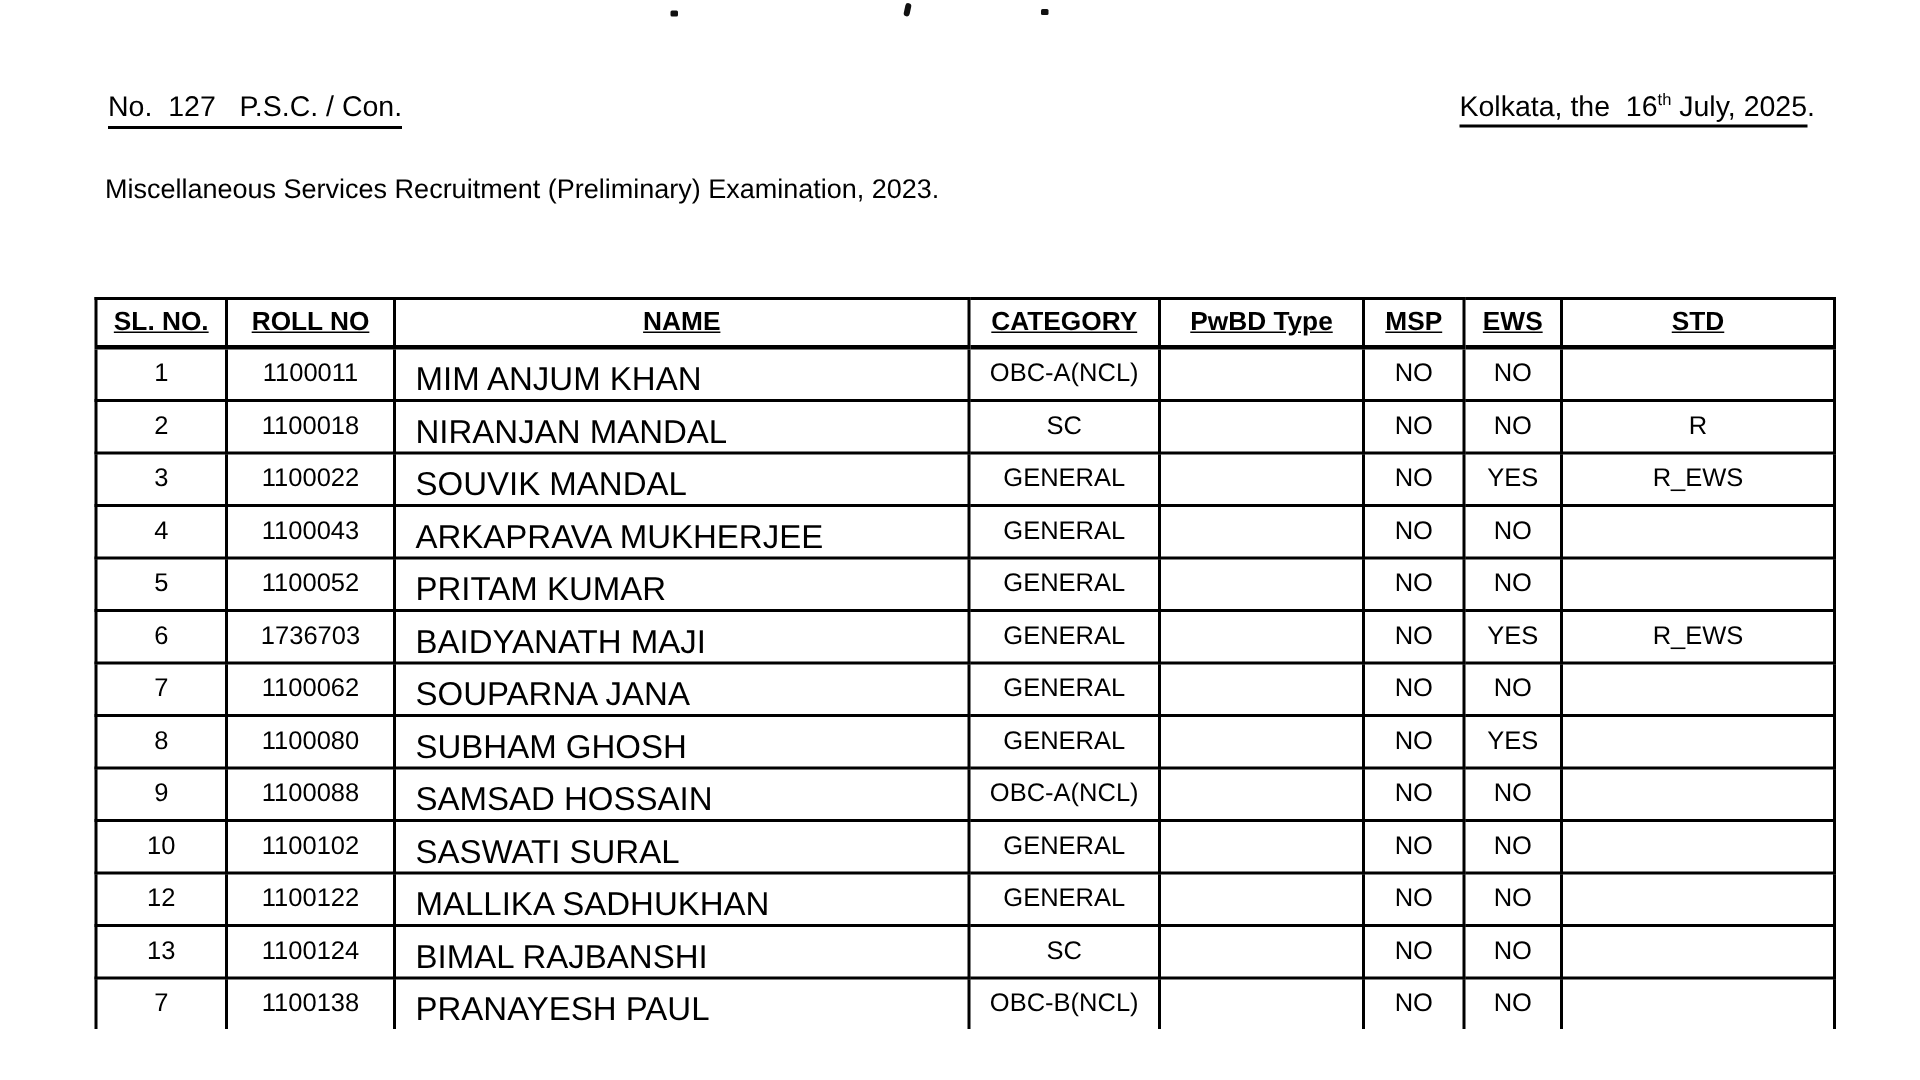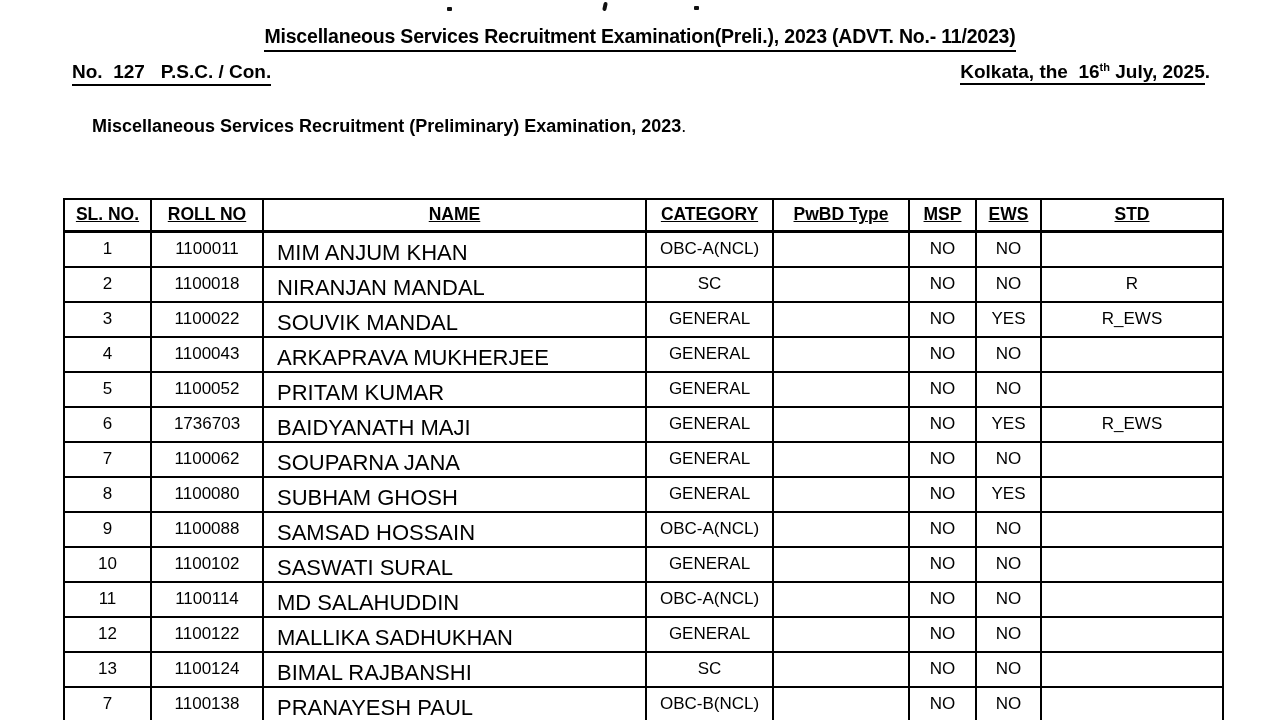--- a/index.html
+++ b/index.html
@@ -14,27 +14,27 @@
   .mark-comma{width:4px;height:9px;border-radius:2px;transform:rotate(12deg);}
   
   .title-wrap{position:absolute;top:25px;left:0;width:100%;text-align:center;}
   .title{
     display:inline-block;font-weight:700;font-size:19.5px;letter-spacing:-0.2px;
     border-bottom:2.5px solid #000;padding-bottom:2px;white-space:pre;
   }
   .subhead{
     position:absolute;top:61px;left:72px;right:70px;
     display:flex;justify-content:space-between;align-items:flex-start;
-    font-weight:700;font-size:19px;gap:24px;
+    font-weight:400;font-size:19px;gap:24px;
   }
   .underl{border-bottom:2.5px solid #000;padding-bottom:1px;white-space:pre;}
   .subhead sup{font-size:11px;vertical-align:7px;letter-spacing:0;}
   
   .intro{position:absolute;left:70px;top:110px;width:1140px;font-size:18px;line-height:33px;}
-  .intro .bold{font-weight:700;margin-left:22px;}
+  .intro .bold{font-weight:400;}
   
   .tablewrap{position:absolute;left:63px;top:198px;}
   table.results{border-collapse:collapse;table-layout:fixed;width:1159px;}
   .results th,.results td{
     border:2px solid #000;box-sizing:border-box;overflow:hidden;
     text-align:center;vertical-align:middle;padding:0;
     font-size:17px;white-space:nowrap;
   }
   .results th{height:32px;font-weight:700;font-size:17.5px;border-bottom:3px solid #000;text-decoration:underline;}
   .results td{height:34px;}
@@ -45,23 +45,20 @@
 <body>
 
 <div class="page">
 
   <div class="frag-layer">
       <span class="mark mark-dot" style="left: 447px; top: 7px;"></span>
       <span class="mark mark-comma" style="left: 603px; top: 2px;"></span>
       <span class="mark mark-dot" style="left: 694px; top: 6px;"></span>
     </div>
 
-  <div class="title-wrap">
-    <span class="title">Miscellaneous Services Recruitment Examination(Preli.), 2023 (ADVT. No.- 11/2023)</span>
-  </div>
 
   <div class="subhead">
     <span class="underl">No.  127   P.S.C. / Con.</span>
     <span><span class="underl"><span>Kolkata, the  16</span><sup>th</sup><span> July, 2025</span></span><span>.</span></span>
   </div>
 
   <div class="intro">
     <div><span class="bold">Miscellaneous Services Recruitment (Preliminary) Examination, 2023</span><span>.</span></div>
   </div>
 
@@ -184,30 +181,20 @@
             <td>10</td>
             <td>1100102</td>
             <td class="name">SASWATI SURAL</td>
             <td>GENERAL</td>
             <td></td>
             <td>NO</td>
             <td>NO</td>
             <td></td>
           </tr>
           <tr>
-            <td>11</td>
-            <td>1100114</td>
-            <td class="name">MD SALAHUDDIN</td>
-            <td>OBC-A(NCL)</td>
-            <td></td>
-            <td>NO</td>
-            <td>NO</td>
-            <td></td>
-          </tr>
-          <tr>
             <td>12</td>
             <td>1100122</td>
             <td class="name">MALLIKA SADHUKHAN</td>
             <td>GENERAL</td>
             <td></td>
             <td>NO</td>
             <td>NO</td>
             <td></td>
           </tr>
           <tr>

